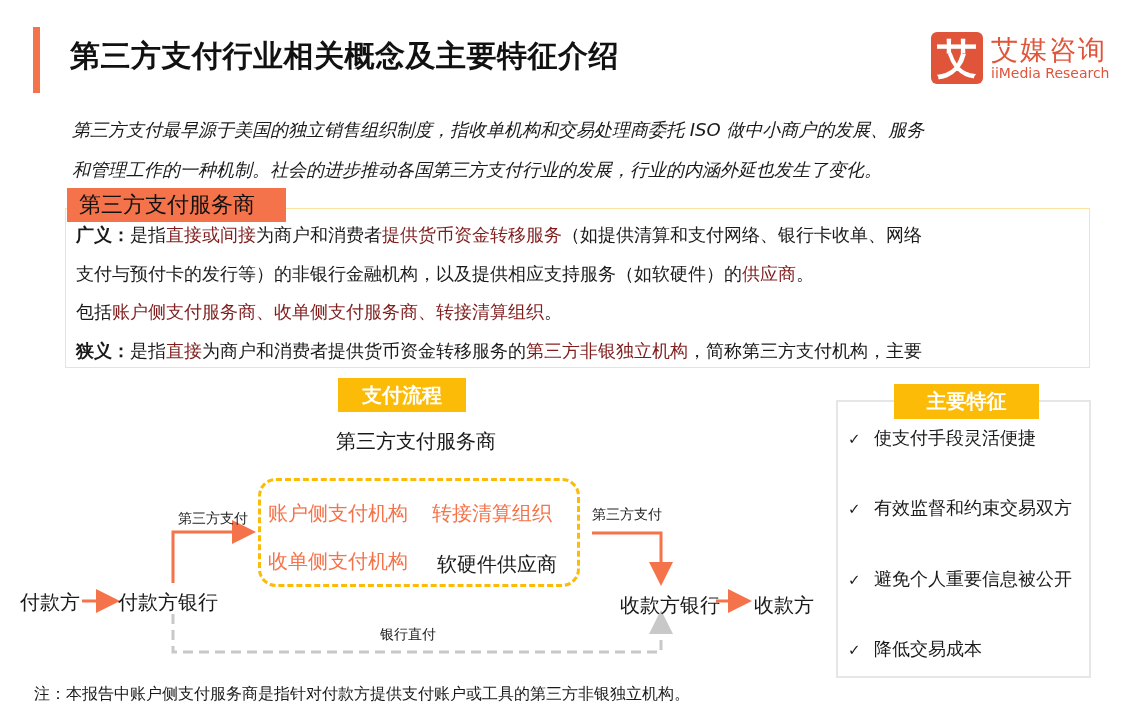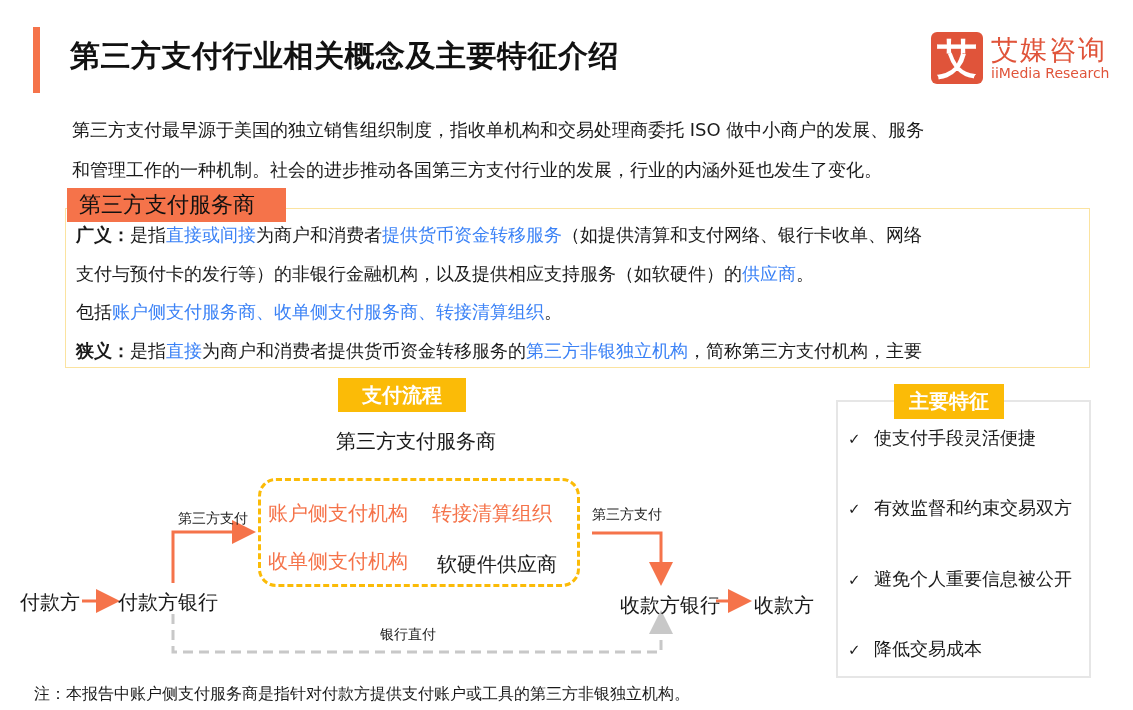--- a/index.html
+++ b/index.html
@@ -8,38 +8,38 @@
 
     .title-bar { position: absolute; left: 33px; top: 27px; width: 7px; height: 66px; background: #f5734a; }
     .title { position: absolute; left: 70px; top: 36px; font-size: 30px; font-weight: bold; color: #111; letter-spacing: 0.5px; }
 
     .logo { position: absolute; left: 931px; top: 32px; display: flex; align-items: center; }
     .logo-mark { width: 52px; height: 52px; background: #e0543a; border-radius: 6px; color: #fff; font-size: 40px; font-weight: bold; display: flex; align-items: center; justify-content: center; }
     .logo-text { margin-left: 8px; display: flex; flex-direction: column; }
     .logo-cn { font-size: 27px; font-weight: normal; color: #e0543a; letter-spacing: 2px; line-height: 30px; }
     .logo-en { font-size: 14px; color: #e0543a; line-height: 16px; }
 
-    .intro { position: absolute; left: 72px; top: 110px; width: 1020px; font-size: 18px; line-height: 40px; color: #1a1a1a; }
+    .intro { position: absolute; left: 72px; top: 110px; width: 1020px; font-size: 18px; line-height: 40px; color: #1a1a1a; font-style: italic; }
 
     .def-box { position: absolute; left: 65px; top: 208px; width: 1025px; height: 160px; border: 1.5px solid #fbe3a0; }
     .def-tag { position: absolute; left: 67px; top: 188px; width: 219px; height: 34px; background: #f5734a; color: #111; font-size: 22px; padding-left: 12px; line-height: 34px; }
     .def-lines { position: absolute; left: 76px; top: 216px; width: 1010px; font-size: 18px; line-height: 38.5px; color: #1a1a1a; }
     .def-lines b { font-weight: bold; }
-    .hl { color: #3b82f6; }
+    .hl { color: #7f1d1d; }
 
     .flow-tag { position: absolute; left: 338px; top: 378px; width: 128px; height: 34px; background: #fbbb07; color: #fff; font-size: 20px; font-weight: bold; text-align: center; line-height: 34px; }
     .flow-sub { position: absolute; left: 336px; top: 428px; font-size: 20px; color: #1a1a1a; }
 
     .dashed-box { position: absolute; left: 258px; top: 478px; width: 322px; height: 109px; border: 3px dashed #fbbb07; border-radius: 18px; }
     .node { position: absolute; font-size: 20px; white-space: nowrap; }
     .node.orange { color: #f5734a; }
     .small { position: absolute; font-size: 14px; color: #1a1a1a; white-space: nowrap; }
 
     .feat-box { position: absolute; left: 836px; top: 400px; width: 255px; height: 278px; border: 2px solid #e6e6e6; }
-    .feat-tag { position: absolute; left: 894px; top: 384px; width: 110px; height: 35px; background: #fbbb07; color: #fff; font-size: 20px; font-weight: bold; text-align: center; line-height: 35px; }
+    .feat-tag { position: absolute; left: 894px; top: 384px; width: 145px; height: 35px; background: #fbbb07; color: #fff; font-size: 20px; font-weight: bold; text-align: center; line-height: 35px; }
     .feat-item { position: absolute; left: 848px; font-size: 18px; color: #1a1a1a; white-space: nowrap; }
     .feat-item .chk { display: inline-block; width: 26px; font-size: 15px; }
 
     .note { position: absolute; left: 34px; top: 684px; font-size: 16px; color: #1a1a1a; }
 
     svg.arrows { position: absolute; left: 0; top: 0; }
   </style>
 </head>
 <body>
 

